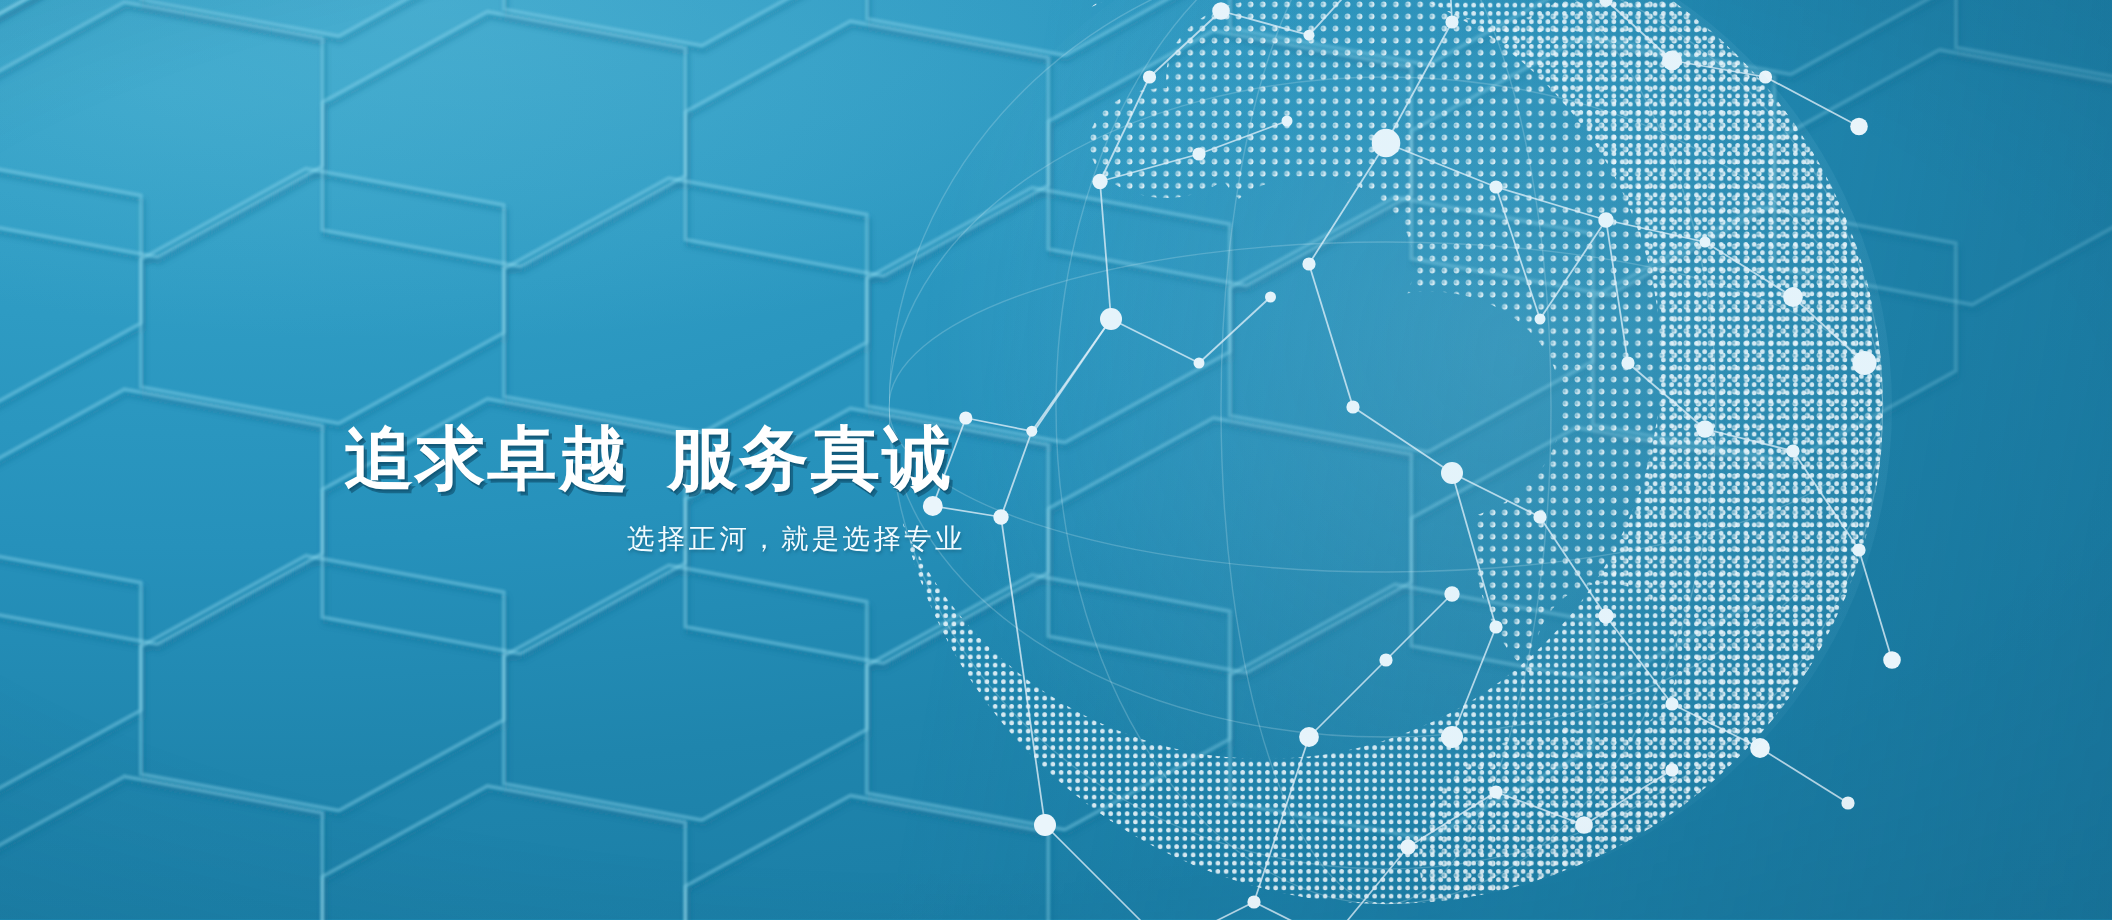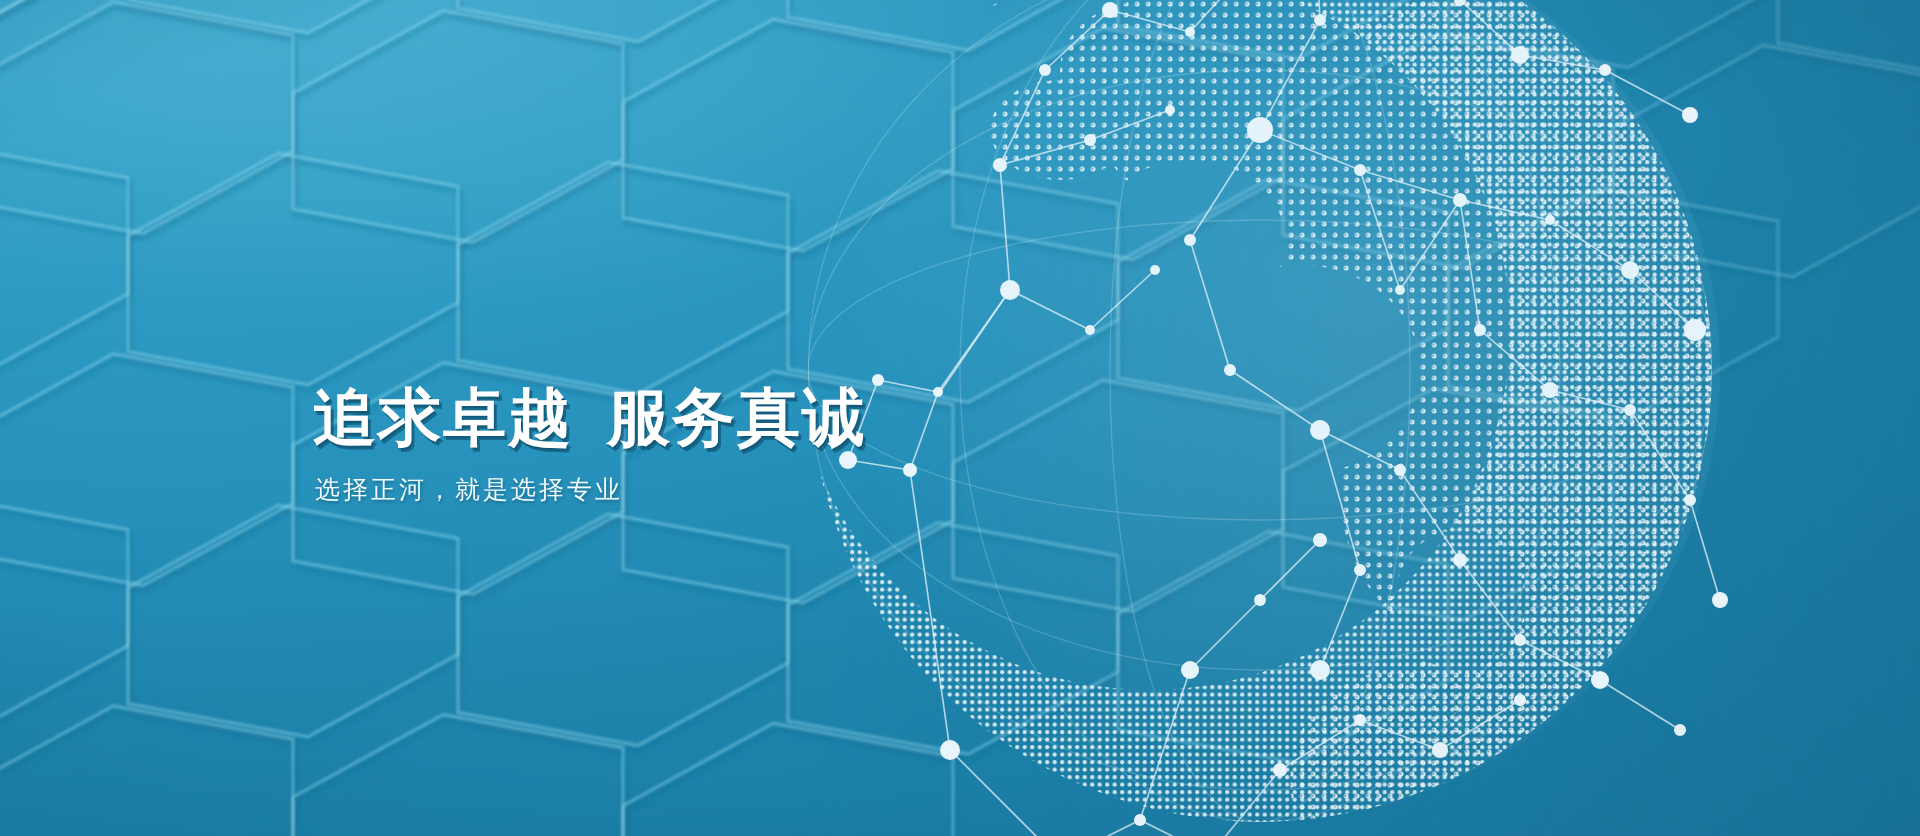--- a/index.html
+++ b/index.html
@@ -94,20 +94,21 @@
   }
   .headline .gap { display: inline-block; width: 34px; }
   .subline {
     margin: 22px 0 0 2px;
     font-size: 25px;
     letter-spacing: 3px;
     font-weight: 400;
     color: #f2fbff;
     text-shadow: 1px 2px 3px rgba(10,66,92,0.45);
     white-space: nowrap;
+    text-align: center;
   }
 </style>
 </head>
 <body>
 
 <div id="banner">
 
   <div class="bg-base"></div>
   <div class="bg-top-light"></div>
 

